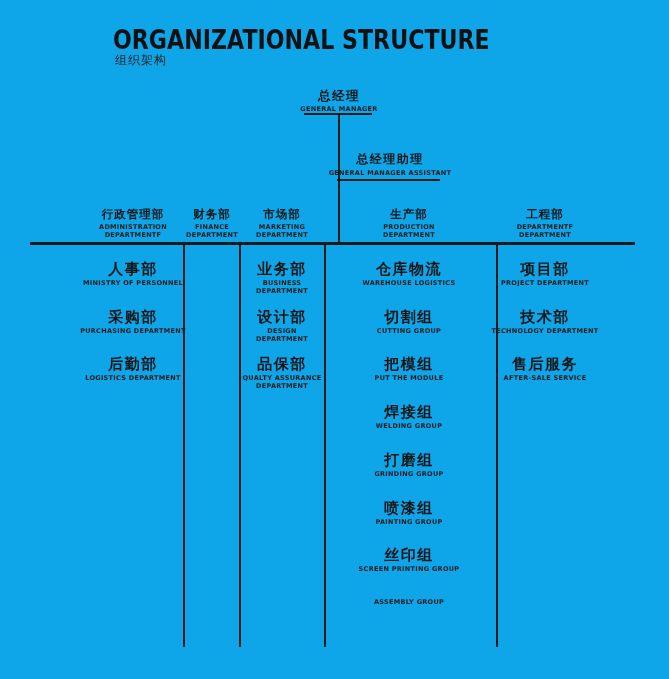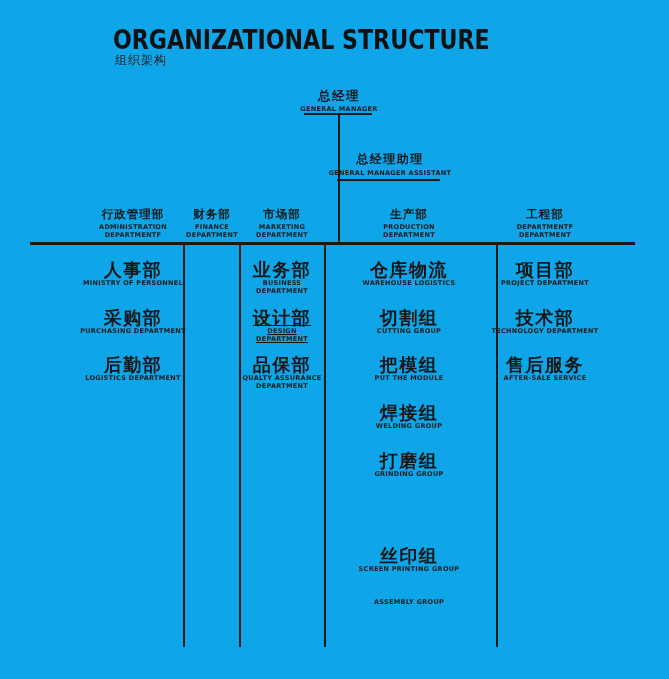--- a/index.html
+++ b/index.html
@@ -56,21 +56,21 @@
   .col-4 { left:480px; width:130px; }
 
   .dept-head { position:absolute; top:2px; left:0; right:0; text-align:center; }
   .dept-head .zh { font-weight:700; font-size:11.5px; letter-spacing:1px; line-height:14px; white-space:nowrap; }
   .dept-head .en {
     font-weight:700; font-size:6.5px; letter-spacing:0.3px; line-height:7.5px;
     margin:3px auto 0; width:70px; color:#1c1c1c;
   }
   .children { position:absolute; top:57px; left:0; right:0; bottom:0; }
   .child { left:0; right:0; }
-  .child .zh { font-size:18px; }
+  .child .zh { font-size:15px; }
 </style>
 </head>
 <body>
 
 <div class="page">
 
   <div class="title">ORGANIZATIONAL STRUCTURE</div>
   <div class="subtitle">组织架构</div>
 
   <div class="node root-node">
@@ -124,21 +124,21 @@
   <div class="column col-2">
     <div class="dept-head">
       <div class="zh">市场部</div>
       <div class="en">MARKETING DEPARTMENT</div>
     </div>
     <div class="children">
         <div class="node child" style="top: 0px;">
           <div class="zh">业务部</div>
           <div class="en">BUSINESS DEPARTMENT</div>
         </div>
-        <div class="node child" style="top: 47.7px; text-decoration: underline;">
+        <div class="node child" style="top: 47.7px;">
           <div class="zh">设计部</div>
           <div class="en">DESIGN DEPARTMENT</div>
         </div>
         <div class="node child" style="top: 95.4px;">
           <div class="zh">品保部</div>
           <div class="en">QUALTY ASSURANCE DEPARTMENT</div>
         </div>
       </div>
   </div>
 
@@ -161,20 +161,24 @@
           <div class="en">PUT THE MODULE</div>
         </div>
         <div class="node child" style="top: 143.1px;">
           <div class="zh">焊接组</div>
           <div class="en">WELDING GROUP</div>
         </div>
         <div class="node child" style="top: 190.8px;">
           <div class="zh">打磨组</div>
           <div class="en">GRINDING GROUP</div>
         </div>
+        <div class="node child" style="top: 238.5px;">
+          <div class="zh">喷漆组</div>
+          <div class="en">PAINTING GROUP</div>
+        </div>
         <div class="node child" style="top: 286.2px;">
           <div class="zh">丝印组</div>
           <div class="en">SCREEN PRINTING GROUP</div>
         </div>
         <div class="node child" style="top: 333.9px;">
           <div class="en">ASSEMBLY GROUP</div>
         </div>
       </div>
   </div>
 

